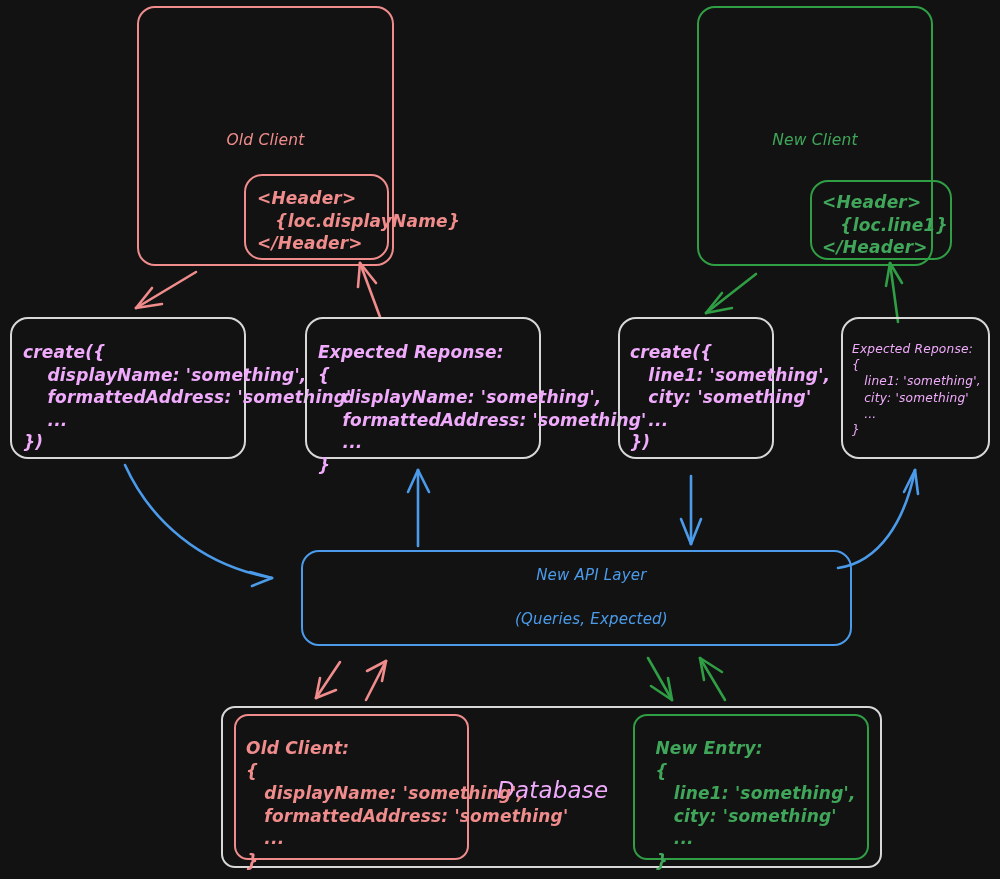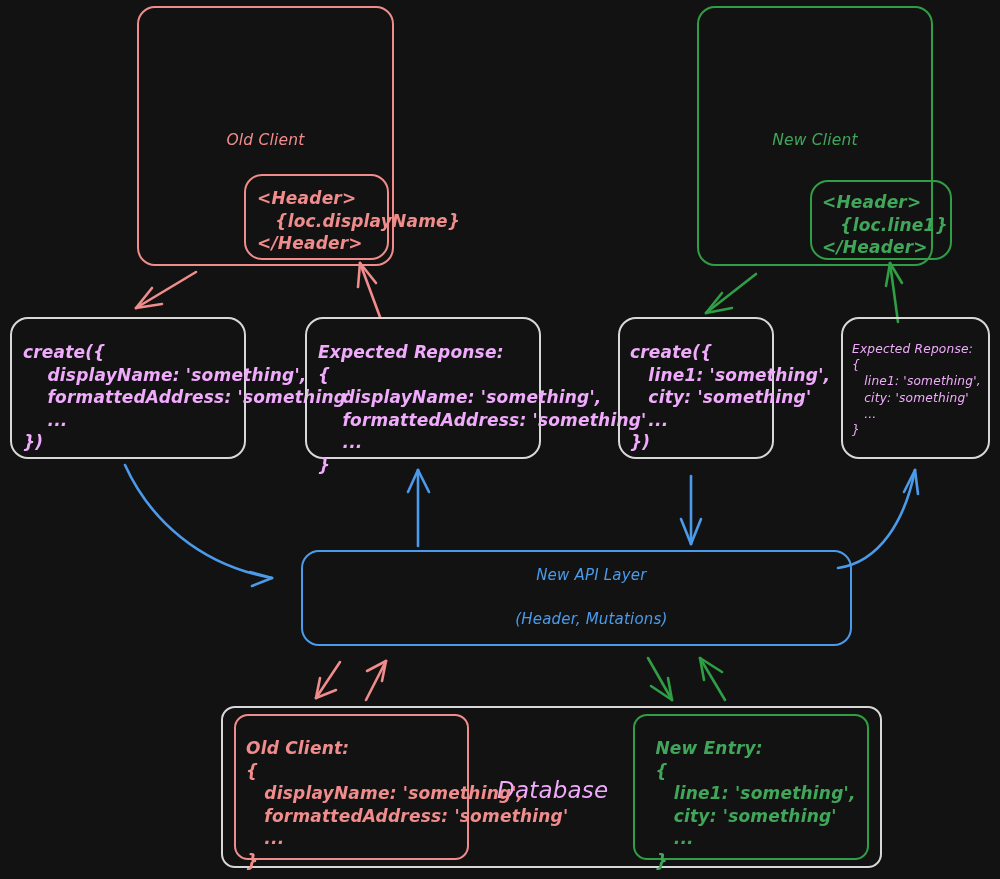--- a/index.html
+++ b/index.html
@@ -204,21 +204,21 @@
 {
    line1: 'something',
    city: 'something'
    ...
 }</div>
   </div>
 
   <div class="node c-blue centered" id="api-layer">
     <div class="label t-blue title centered">
       <span>New API Layer</span><br>
-      <span>(Header, Mutations)</span>
+      <span>(Queries, Expected)</span>
     </div>
   </div>
 
   <div class="node c-white" id="database"></div>
   <div class="label t-white" id="db-title">Database</div>
 
   <div class="node c-red" id="old-entry">
     <div class="label t-red code">Old Client:
 {
    displayName: 'something',

